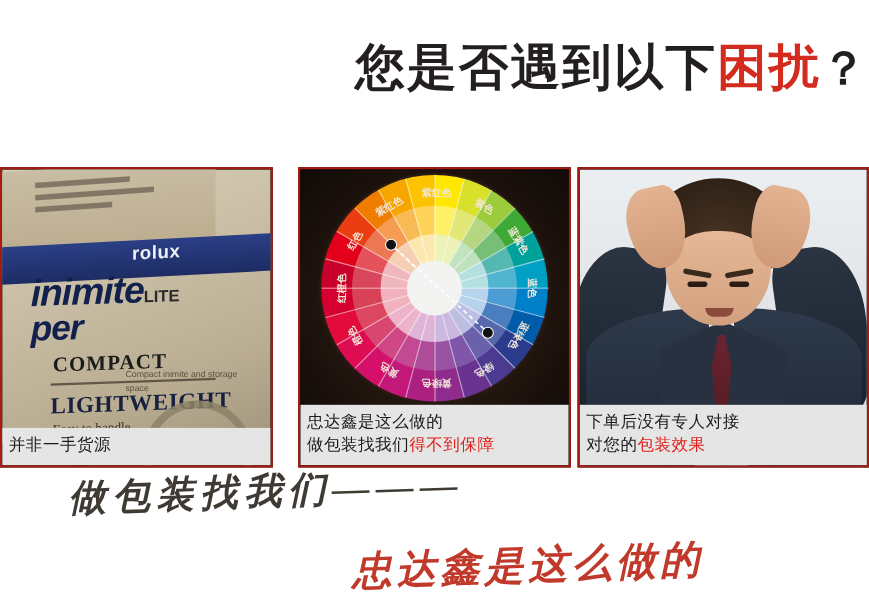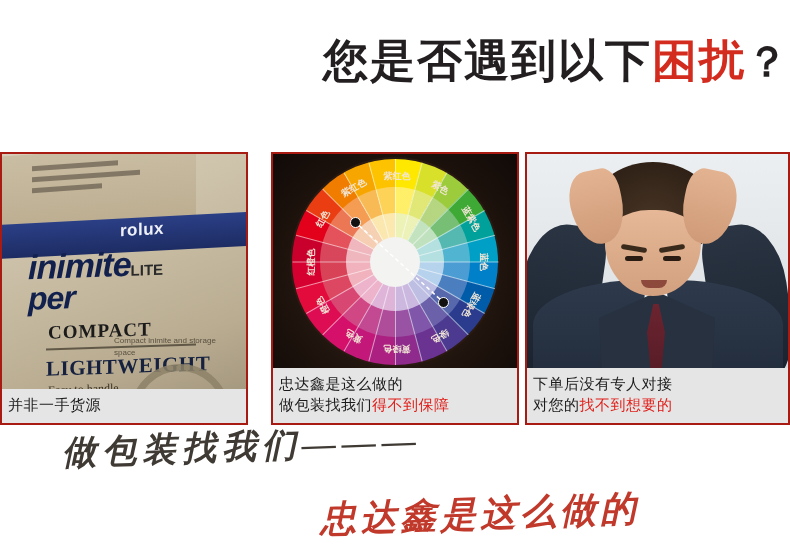--- a/index.html
+++ b/index.html
@@ -500,21 +500,21 @@
       <div class="p3-eye-r"></div>
       <div class="p3-mouth"></div>
       <div class="p3-hand-l"></div>
       <div class="p3-hand-r"></div>
     </div>
     <div class="caption">
       <div class="cap-line">
         <span>下单后没有专人对接</span><span class="cap-red"></span>
       </div>
       <div class="cap-line">
-        <span>对您的</span><span class="cap-red">找不到想要的</span>
+        <span>对您的</span><span class="cap-red">包装效果</span>
       </div>
     </div>
   </div>
 
 </div>
 
 <div class="slogan1">做包装找我们———</div>
 <div class="slogan2">忠达鑫是这么做的</div>
 
 </body></html>

